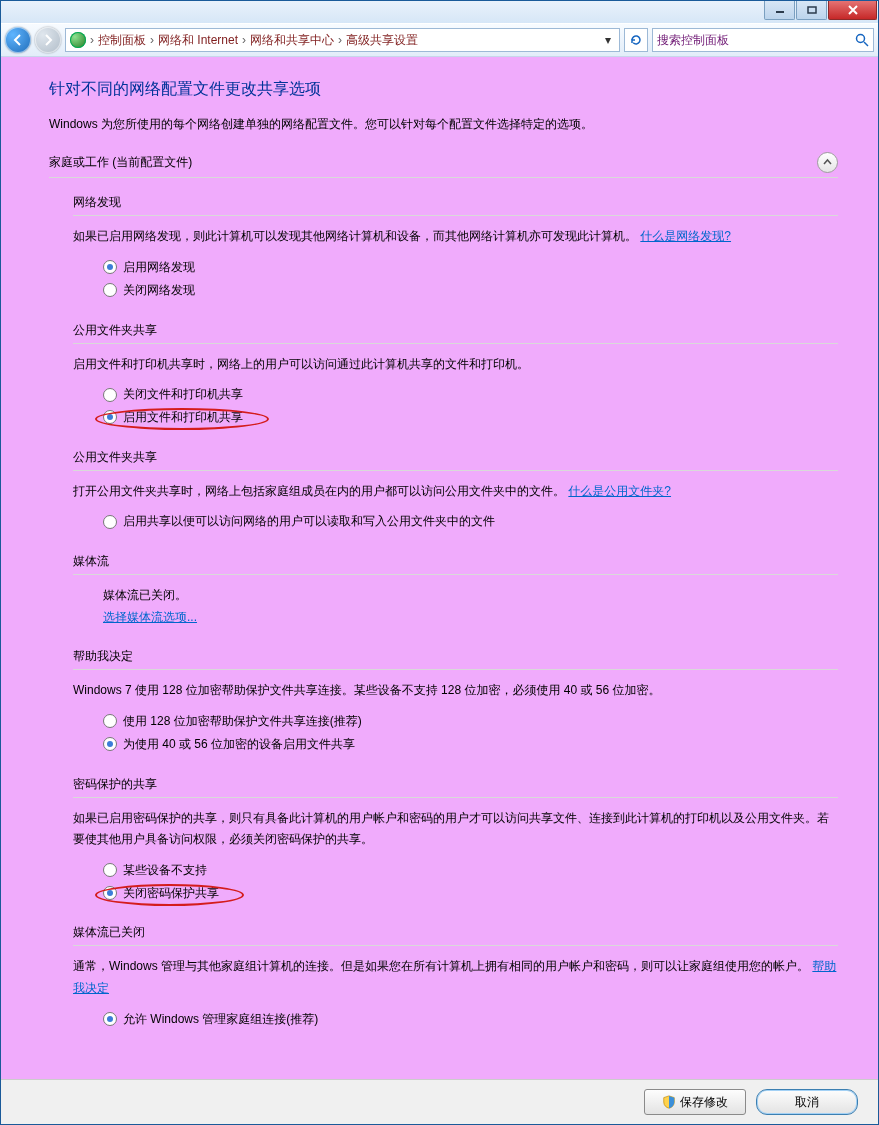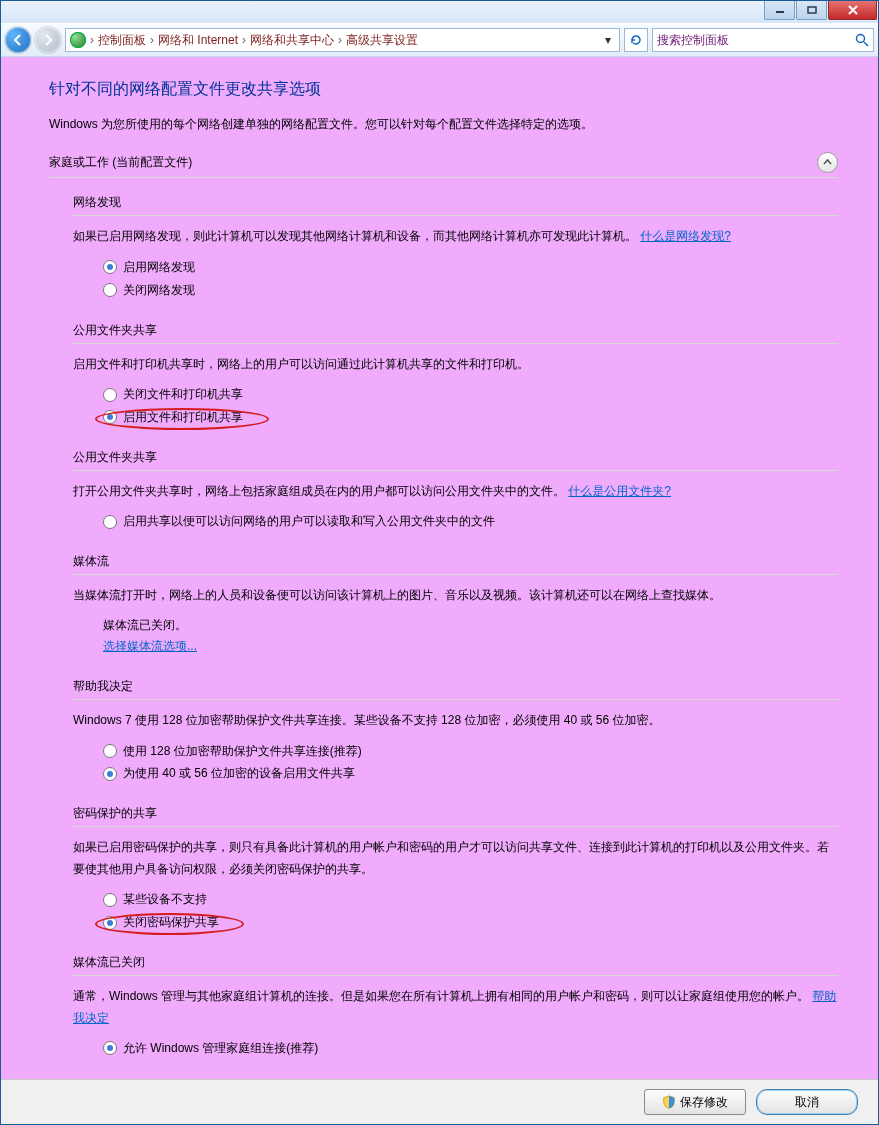--- a/index.html
+++ b/index.html
@@ -172,21 +172,20 @@
                 <span class="radio"></span>
                 <span>启用共享以便可以访问网络的用户可以读取和写入公用文件夹中的文件</span>
               </div>
           </div>
         </div>
       </div>
 
       <div class="section">
         <div class="sec-title">媒体流</div>
         <div class="sec-body">
-          <span>当媒体流打开时，网络上的人员和设备便可以访问该计算机上的图片、音乐以及视频。该计算机还可以在网络上查找媒体。</span>
           <div class="mediatext">
             <div>媒体流已关闭。</div>
             <a class="link">选择媒体流选项...</a>
           </div>
         </div>
       </div>
 
       <div class="section">
         <div class="sec-title">帮助我决定</div>
         <div class="sec-body">

